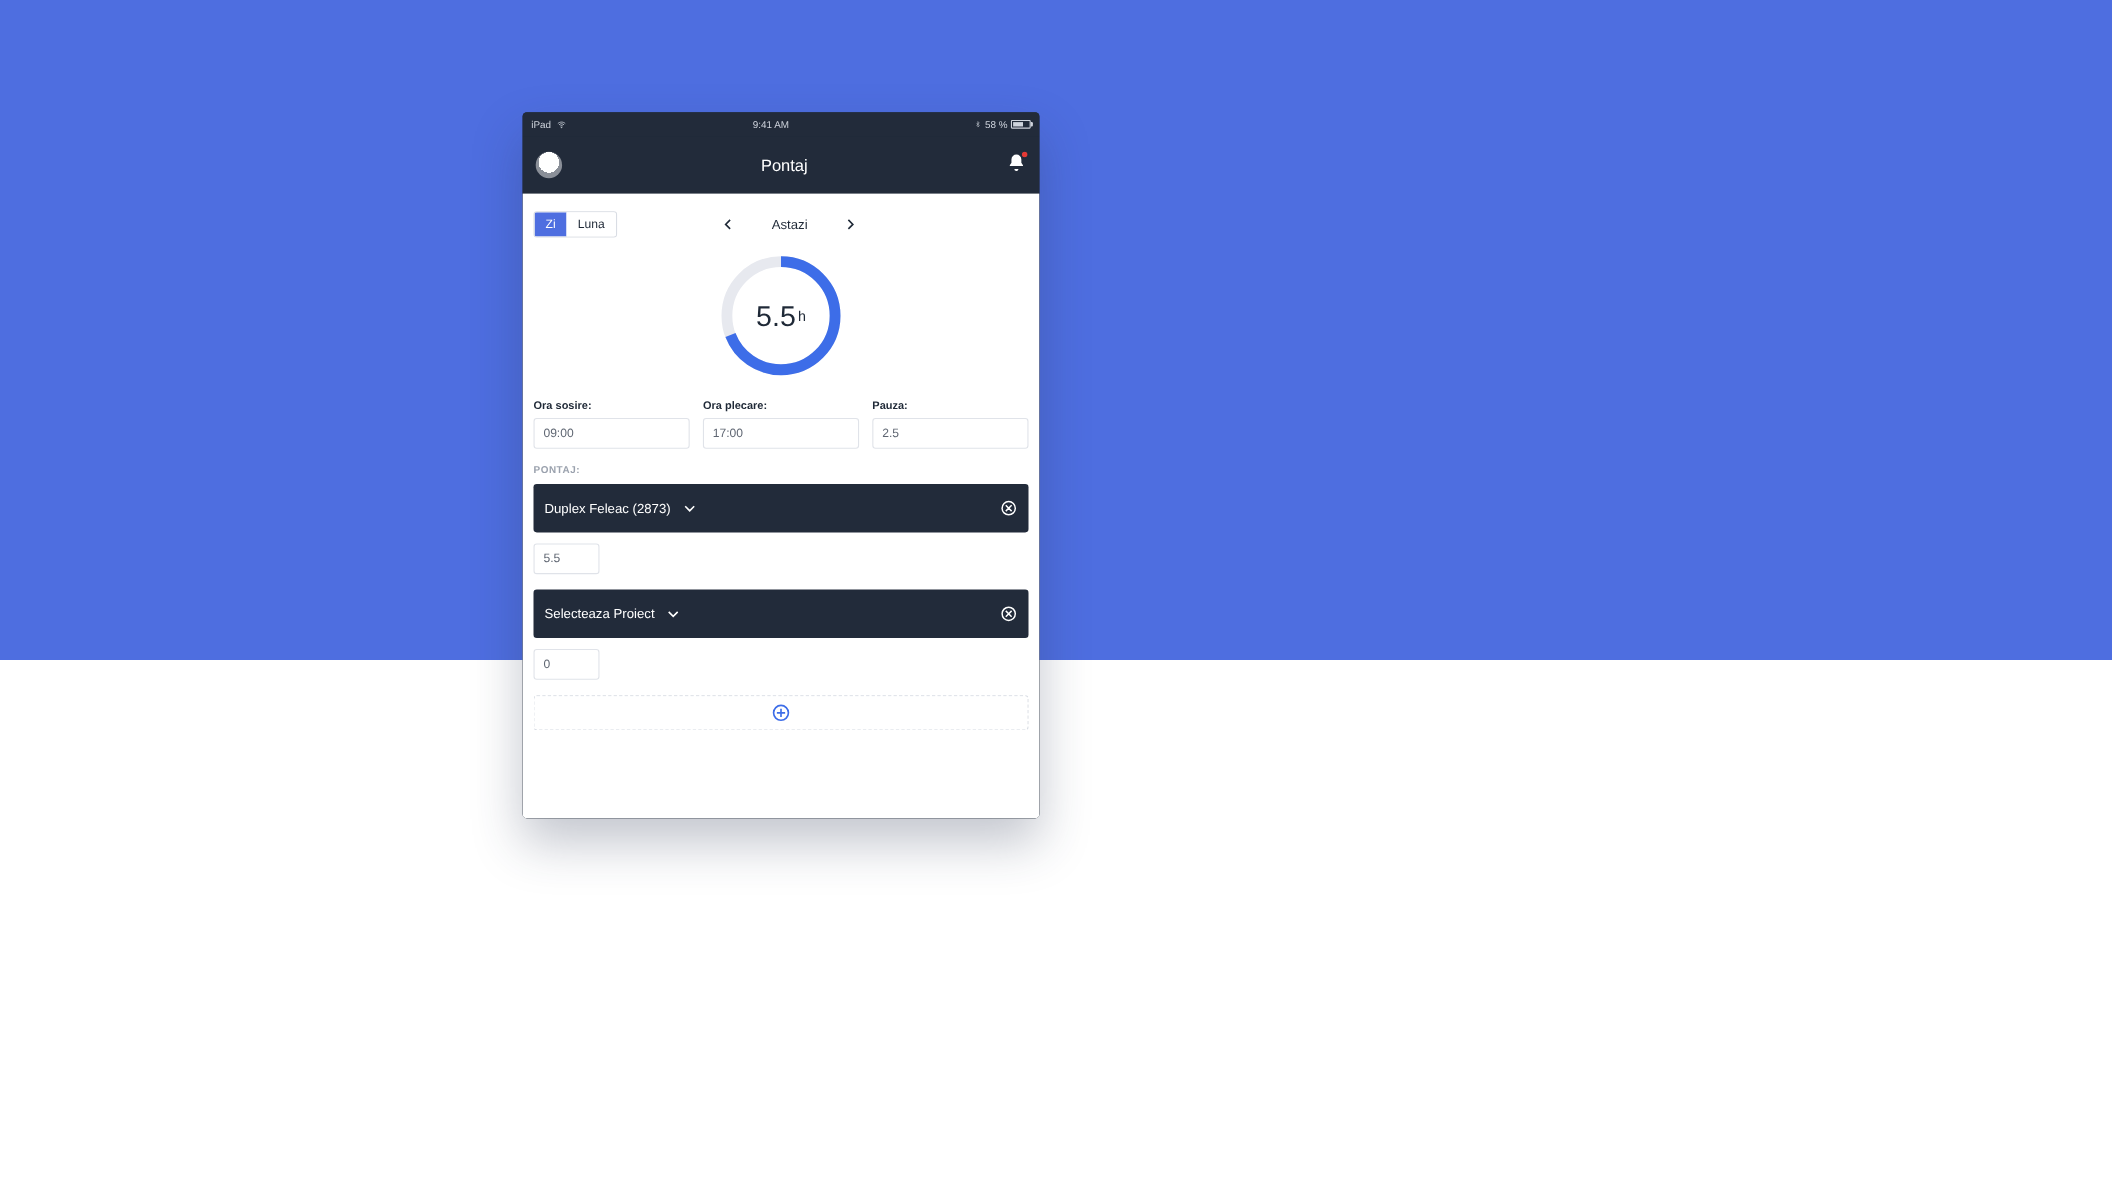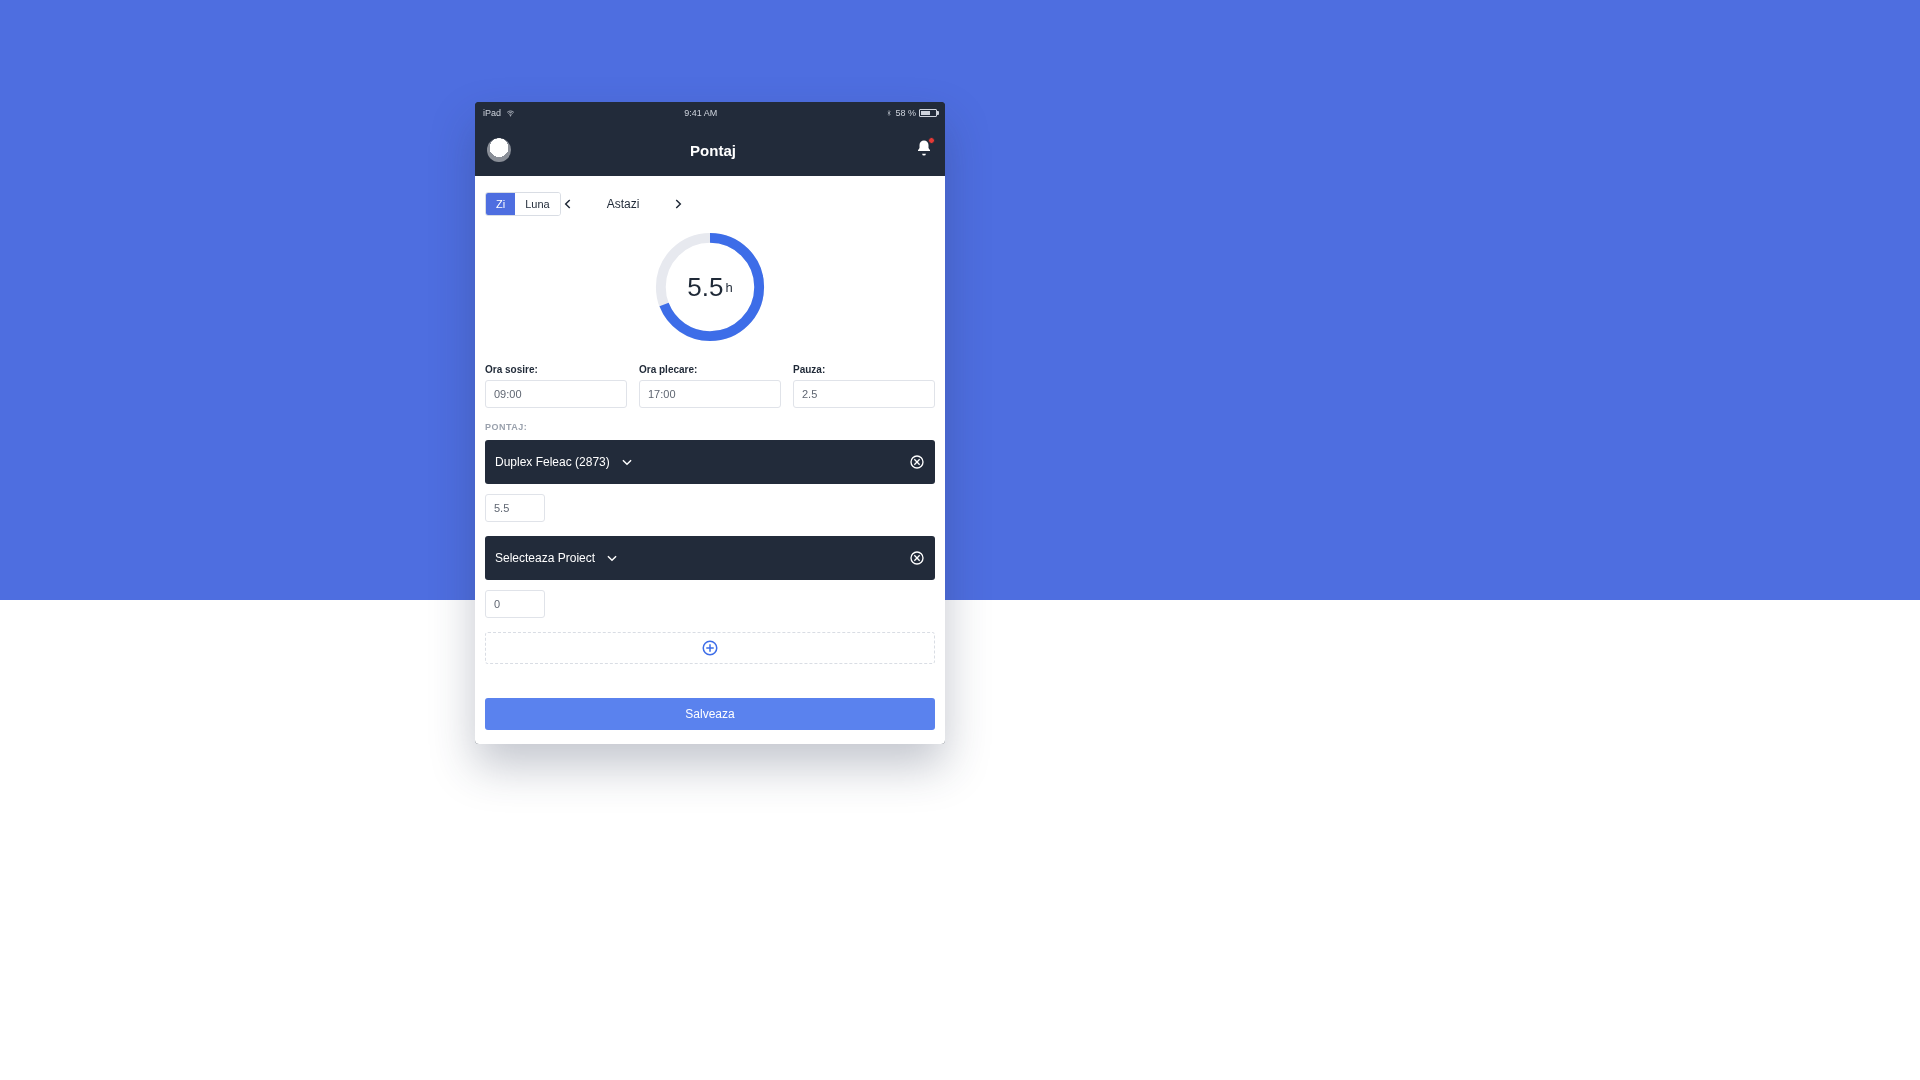--- a/index.html
+++ b/index.html
@@ -15,34 +15,34 @@
   .status-left { display: flex; align-items: center; gap: 5px; }
   .status-right { display: flex; align-items: center; gap: 3px; }
   .wifi-icon { width: 9px; height: 9px; }
   .bt-icon { width: 6px; height: 8px; }
   .batt { width: 18px; height: 8px; border: 1px solid #cfd4dd; border-radius: 1px; position: relative; }
   .batt::after { content: ""; position: absolute; right: -3px; top: 1px; width: 2px; height: 4px; background: #cfd4dd; border-radius: 0 1px 1px 0; }
   .batt-fill { position: absolute; left: 1px; top: 1px; bottom: 1px; width: 58%; background: #cfd4dd; }
 
   
   .app-header { height: 52px; background: #222b3a; display: flex; align-items: center; justify-content: space-between; padding: 0 12px; }
-  .app-title { color: #fff; font-size: 15px; font-weight: 700; }
+  .app-title { color: #fff; font-size: 15px; font-weight: 400; }
   .avatar { width: 24px; height: 24px; border-radius: 50%; background: radial-gradient(circle at 50% 40%, #fff 0 50%, #8a8f98 50% 100%); }
   .bell-wrap { position: relative; }
   .bell-badge { position: absolute; top: -2px; right: -2px; width: 7px; height: 7px; background: #e53935; border-radius: 50%; border: 1px solid #222b3a; }
 
   
   .main { position: absolute; left: 0; top: 74px; right: 0; bottom: 0; background: #fff; padding: 14px 10px 16px; overflow: hidden; }
 
   
   .toprow { display: flex; align-items: center; height: 28px; margin-bottom: 10px; }
   .seg { display: flex; border: 1px solid #d9dde4; border-radius: 3px; overflow: hidden; }
   .seg-btn { font-size: 11px; padding: 5px 10px; background: #fff; color: #1f2937; cursor: pointer; }
   .seg-btn.active { background: #4e6ee0; color: #fff; }
-  .date-nav { flex: 1; display: flex; align-items: center; justify-content: flex-start; gap: 32px; }
+  .date-nav { flex: 1; display: flex; align-items: center; justify-content: center; gap: 32px; }
   .date-label { font-size: 12px; font-weight: 500; color: #1f2937; }
   .chev { width: 14px; height: 14px; cursor: pointer; color: #1f2937; }
 
   
   .gauge-wrap { display: flex; justify-content: center; margin: 6px 0 18px; }
   .gauge { position: relative; width: 118px; height: 118px; }
   .gauge-txt { position: absolute; inset: 0; display: flex; align-items: center; justify-content: center; font-size: 26px; font-weight: 400; color: #1f2937; }
   .gauge-txt .u { font-size: 13px; margin-left: 2px; }
 
   
@@ -202,16 +202,15 @@
       <input class="finput h" value="0" style="">
     </div>
 
     <div class="add-row">
       <svg class="plus-circ" viewBox="0 0 24 24" fill="none" stroke="#3d6de8" stroke-width="2">
         <circle cx="12" cy="12" r="9"></circle>
           <path d="M12 7v10M7 12h10"></path>
       </svg>
     </div>
 
-    <button class="save-btn">Salveaza</button>
 
   </div>
 </div>
 
 </body></html>

